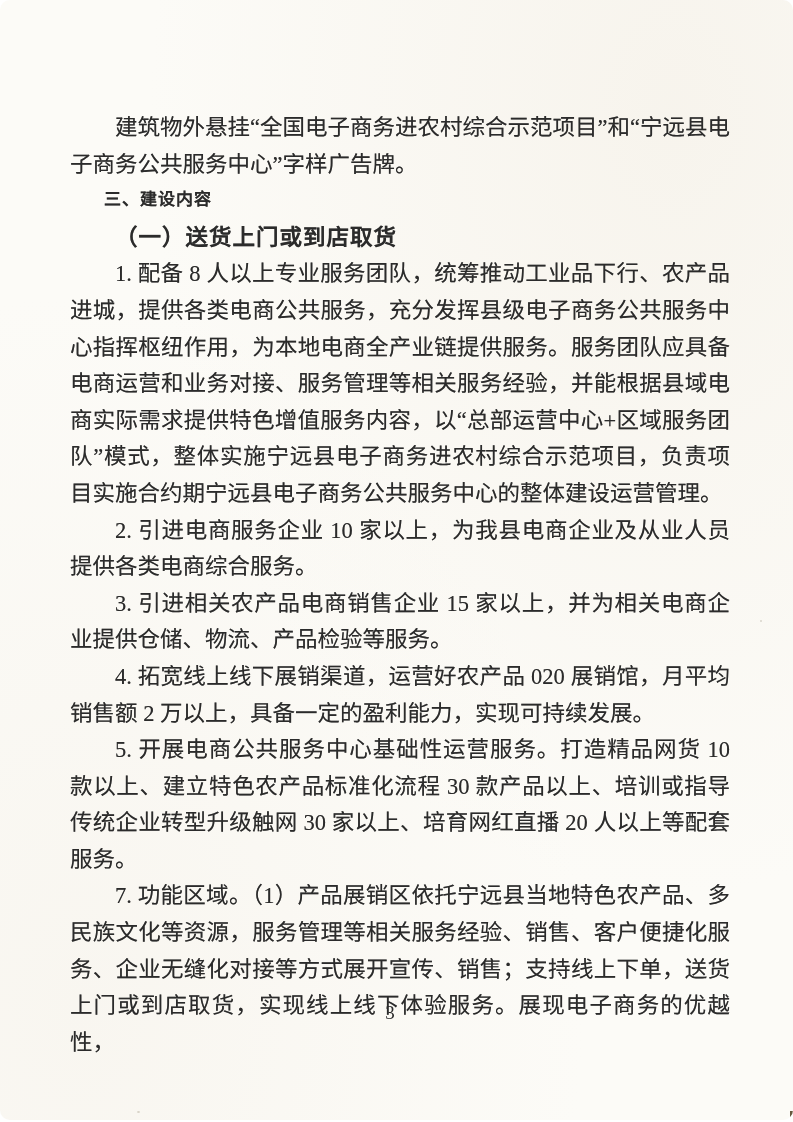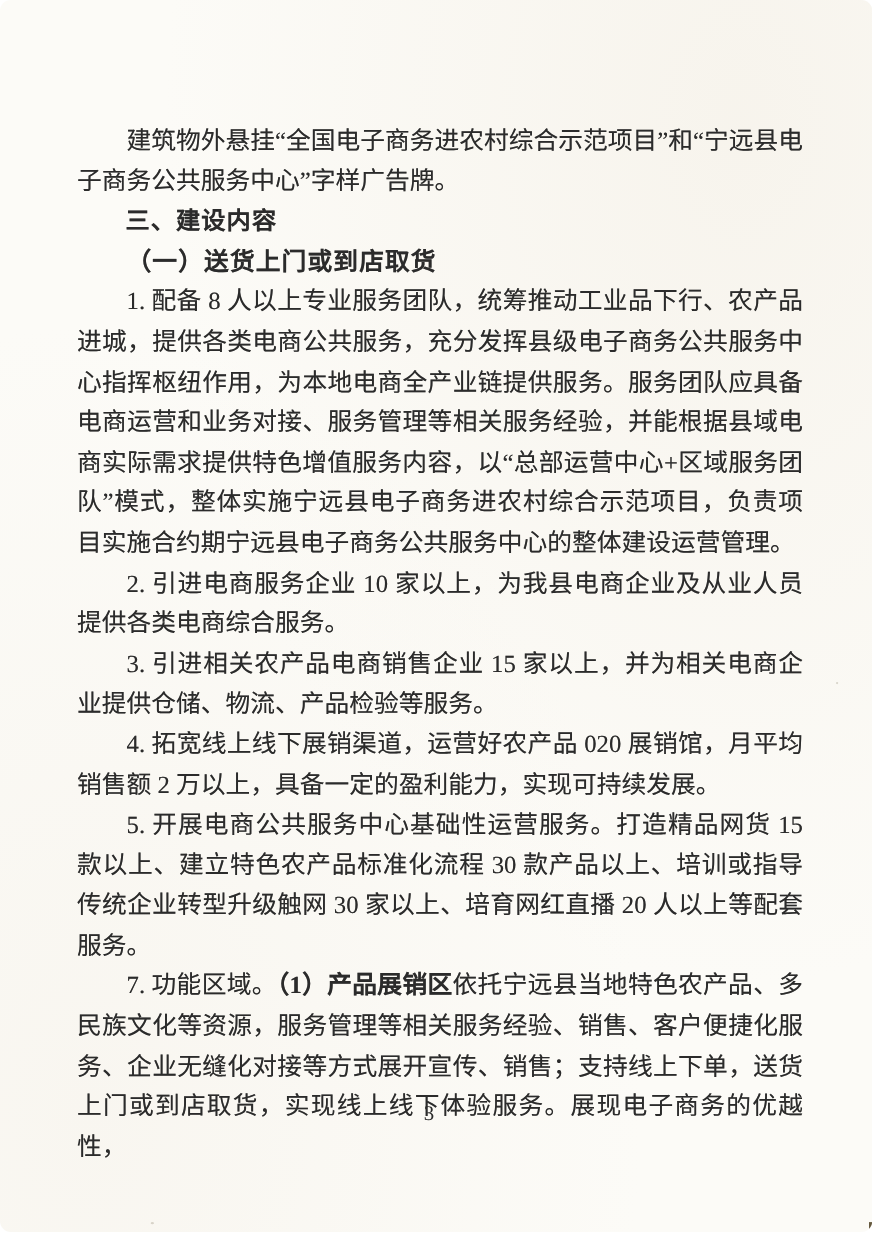--- a/index.html
+++ b/index.html
@@ -39,25 +39,25 @@
     margin: 0;
     text-indent: 2em;
   }
   .heading {
     margin: 0;
     text-indent: 2em;
     font-weight: 700;
     letter-spacing: 1px;
   }
   .heading-hei {
-    font-family: Liberation Sans, sans-serif;
-    font-size: 22px;
+    font-family: Liberation Mono, monospace;
+    font-size: 17px;
   }
   .bold-inline {
-    font-weight: 700;
+    font-weight: 400;
   }
   .page-number {
     position: absolute;
     top: 1002px;
     left: 0;
     width: 780px;
     text-align: center;
     color: #2b2b2b;
     font-size: 19px;
     font-family: "Liberation Serif", "DejaVu Serif", serif;
@@ -95,21 +95,21 @@
     <p class="heading">（一）送货上门或到店取货</p>
 
     <p class="para">1. 配备 8 人以上专业服务团队，统筹推动工业品下行、农产品进城，提供各类电商公共服务，充分发挥县级电子商务公共服务中心指挥枢纽作用，为本地电商全产业链提供服务。服务团队应具备电商运营和业务对接、服务管理等相关服务经验，并能根据县域电商实际需求提供特色增值服务内容，以“总部运营中心+区域服务团队”模式，整体实施宁远县电子商务进农村综合示范项目，负责项目实施合约期宁远县电子商务公共服务中心的整体建设运营管理。</p>
 
     <p class="para">2. 引进电商服务企业 10 家以上，为我县电商企业及从业人员提供各类电商综合服务。</p>
 
     <p class="para">3. 引进相关农产品电商销售企业 15 家以上，并为相关电商企业提供仓储、物流、产品检验等服务。</p>
 
     <p class="para">4. 拓宽线上线下展销渠道，运营好农产品 020 展销馆，月平均销售额 2 万以上，具备一定的盈利能力，实现可持续发展。</p>
 
-    <p class="para">5. 开展电商公共服务中心基础性运营服务。打造精品网货 15 款以上、建立特色农产品标准化流程 30 款产品以上、培训或指导传统企业转型升级触网 30 家以上、培育网红直播 20 人以上等配套服务。</p>
+    <p class="para">5. 开展电商公共服务中心基础性运营服务。打造精品网货 10 款以上、建立特色农产品标准化流程 30 款产品以上、培训或指导传统企业转型升级触网 30 家以上、培育网红直播 20 人以上等配套服务。</p>
 
     <p class="para"><span>7. 功能区域。</span><span class="bold-inline">（1）产品展销区</span><span>依托宁远县当地特色农产品、多民族文化等资源，服务管理等相关服务经验、销售、客户便捷化服务、企业无缝化对接等方式展开宣传、销售；支持线上下单，送货上门或到店取货，实现线上线下体验服务。展现电子商务的优越性，</span></p>
 
   </div>
 
   <div class="page-number">3</div>
 
   <div class="speck speck-1"></div>
   <div class="speck speck-2"></div>
   <div class="speck speck-3"></div>

